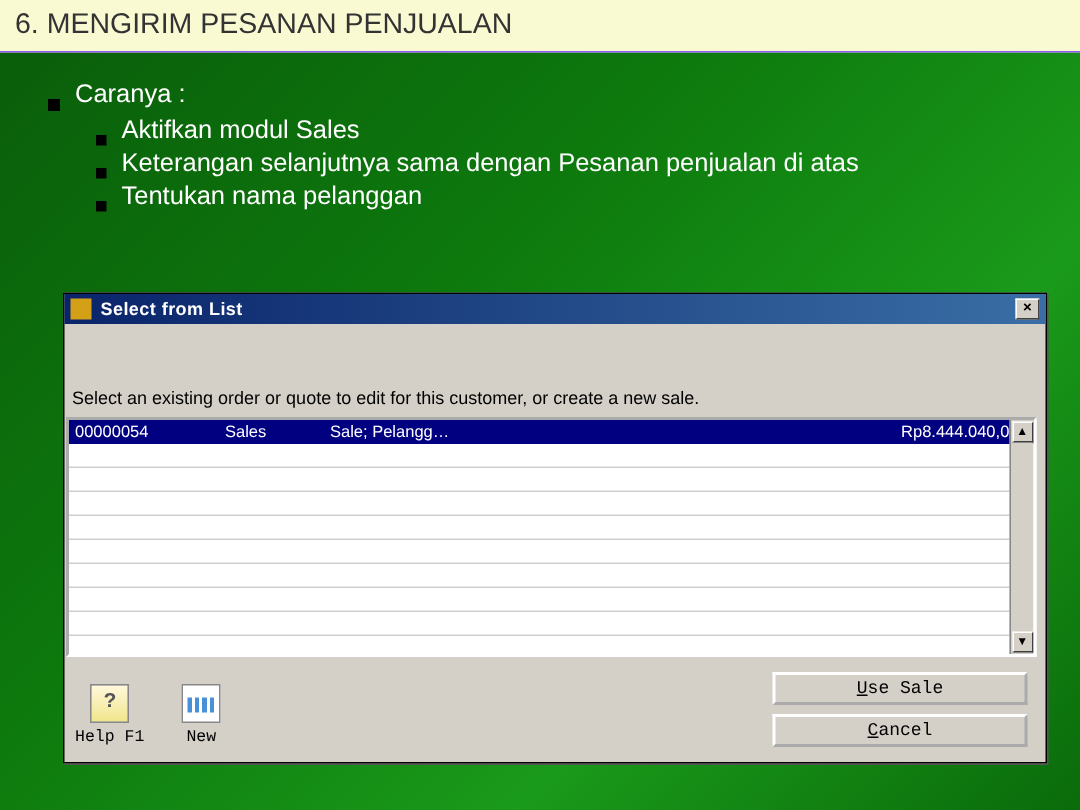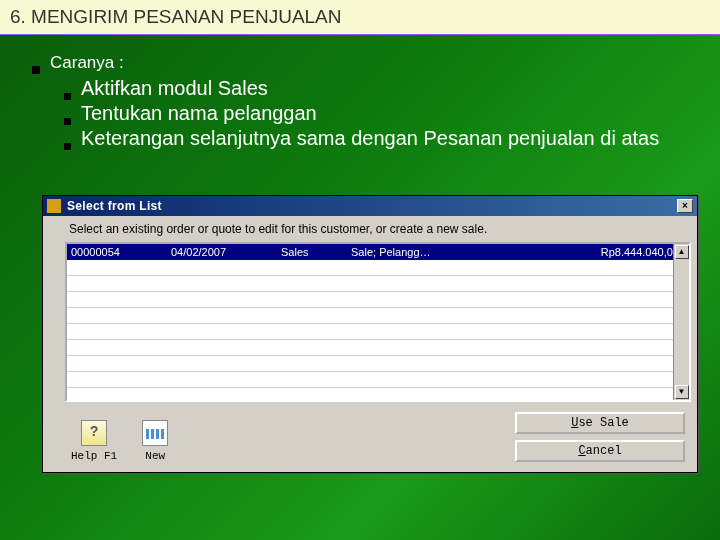--- a/index.html
+++ b/index.html
@@ -35,21 +35,21 @@
     background: #000;
     margin-right: 10px;
     flex-shrink: 0;
     position: relative;
     top: 6px;
   }
   .sub-list {
     margin-left: 32px;
     margin-top: 2px;
   }
-  .sub-list .bullet-line { font-size: 20px; margin-bottom: 2px; }
+  .sub-list .bullet-line { font-size: 17px; margin-bottom: 2px; }
   .sub-list .bullet { width: 7px; height: 7px; top: 5px; }
 
   .dialog {
     position: absolute;
     left: 42px;
     top: 195px;
     width: 656px;
     background: #d4d0c8;
     border: 1px solid #000;
     box-shadow: 1px 1px 0 #555;
@@ -80,21 +80,22 @@
     border: 1px solid #fff;
     border-right-color: #404040;
     border-bottom-color: #404040;
     color: #000;
     font-size: 10px;
     line-height: 12px;
     text-align: center;
     font-weight: bold;
   }
   .dialog-body {
-    padding: 4px 6px 6px 22px;
+    padding: 4px 6px 6px 1px;
+    margin-top: 36px;
   }
   .instruction {
     font-size: 12px;
     font-family: "Comic Sans MS", cursive, sans-serif;
     color: #000;
     line-height: 1.3;
     text-align: left;
     padding: 2px 4px 4px 4px;
   }
   .list-frame {
@@ -224,41 +225,40 @@
     <span class="bullet"></span>
     <span>Caranya :</span>
   </div>
   <div class="sub-list">
     <div class="bullet-line">
         <span class="bullet"></span>
         <span>Aktifkan modul Sales</span>
       </div>
     <div class="bullet-line">
         <span class="bullet"></span>
-        <span>Tentukan nama pelanggan</span>
+        <span>Keterangan selanjutnya sama dengan Pesanan penjualan di atas</span>
       </div>
     <div class="bullet-line">
         <span class="bullet"></span>
-        <span>Keterangan selanjutnya sama dengan Pesanan penjualan di atas</span>
+        <span>Tentukan nama pelanggan</span>
       </div>
   </div>
 </div>
 
 <div class="dialog">
   <div class="dialog-titlebar">
     <div class="dialog-title-icon"></div>
     <div class="dialog-title-text">Select from List</div>
     <div class="dialog-close">×</div>
   </div>
   <div class="dialog-body">
     <div class="instruction">Select an existing order or quote to edit for this customer, or create a new sale.</div>
     <div class="list-frame">
       <div class="list-row">
         <div class="col1">00000054</div>
-        <div class="col2">04/02/2007</div>
         <div class="col3">Sales</div>
         <div class="col4">Sale; Pelangg…</div>
         <div class="col5">Rp8.444.040,00</div>
       </div>
       <div class="list-grid">
         <div class="grid-line"></div>
           <div class="grid-line"></div>
           <div class="grid-line"></div>
         <div class="grid-line"></div>
           <div class="grid-line"></div>

